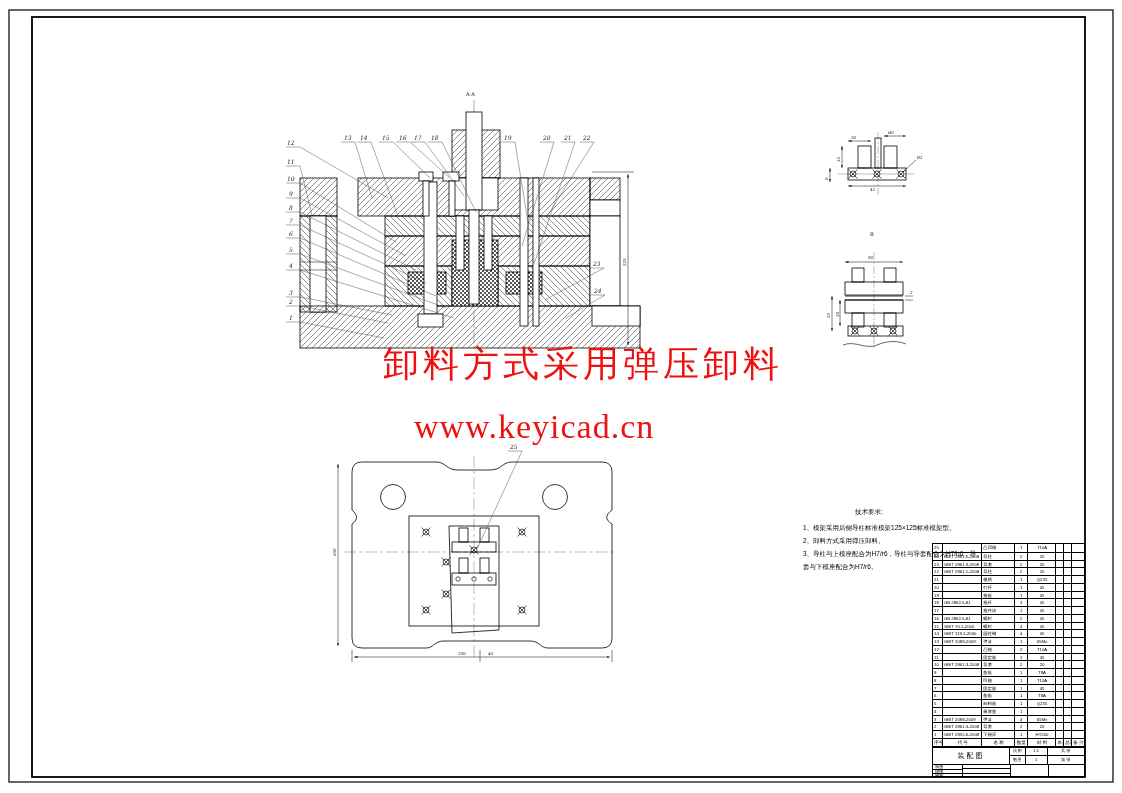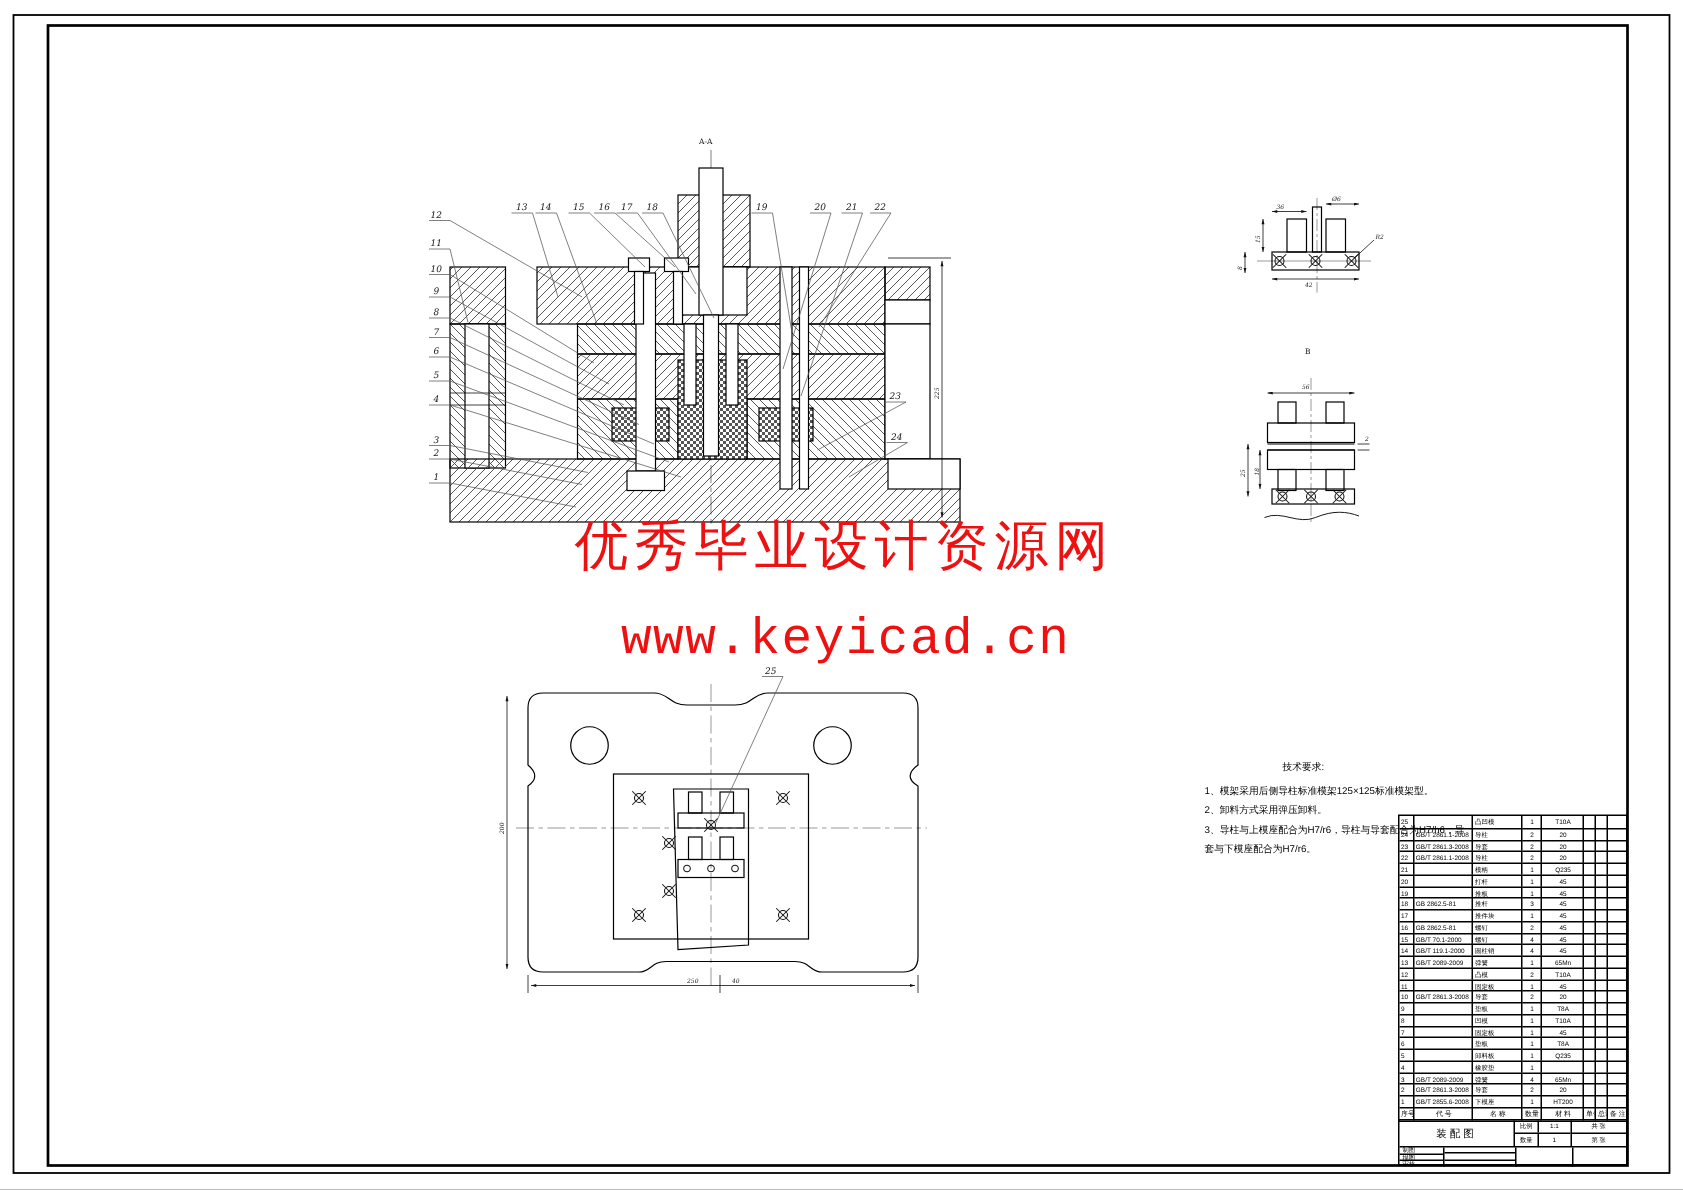--- a/index.html
+++ b/index.html
@@ -6,21 +6,21 @@
   .page{position:relative;width:1122px;height:793px;background:#fff;overflow:hidden;
         font-family:"Liberation Sans",sans-serif;color:#000;}
   svg{position:absolute;left:0;top:0;}
   svg text{font-family:"DejaVu Serif",serif;fill:#1a1a1a;}
   .co{font-size:6px;font-style:italic;}
   .t4{font-size:4px;font-style:italic;}
   .t5{font-size:5px;}
   
   .wm1{position:absolute;left:383px;top:340px;font-family:"DejaVu Serif",serif;
        font-size:36px;letter-spacing:4px;white-space:nowrap;}
-  .wm2{position:absolute;left:414px;top:408px;font-family:Liberation Mono, monospace;
+  .wm2{position:absolute;left:414px;top:408px;font-family:Liberation Serif, serif;
        font-size:34px;letter-spacing:1px;white-space:nowrap;}
   
   .notes{position:absolute;left:799px;top:505px;width:178px;font-size:6.5px;line-height:13px;}
   .notes .nt{padding-left:56px;margin-bottom:3px;}
   .notes .ni{padding-left:4px;}
   
   .bom{position:absolute;left:932px;top:543px;width:153px;border:1px solid #000;
        box-sizing:border-box;font-size:4.3px;}
   .bom-row{display:flex;height:7.76px;line-height:7.4px;}
   .bc{box-sizing:border-box;border-right:.6px solid #000;border-top:.6px solid #000;
@@ -279,21 +279,21 @@
     <line x1="612" y1="650" x2="612" y2="662" stroke-width="0.5"></line>
     <line x1="480" y1="650" x2="480" y2="662" stroke-width="0.5"></line>
     <line x1="354" y1="657" x2="610" y2="657" stroke-width="0.5" marker-start="url(#as)" marker-end="url(#ae)"></line>
     <text class="t4" x="458" y="655" stroke="none">250</text>
     <text class="t4" x="488" y="655" stroke="none">40</text>
     <line x1="338" y1="464" x2="338" y2="646" stroke-width="0.5" marker-start="url(#as)" marker-end="url(#ae)"></line>
     <text class="t4" transform="translate(336,556) rotate(-90)" stroke="none">200</text>
   </g>
 </svg>
 
-<div class="wm1" style="color: rgb(238, 17, 17);">优秀毕业设计资源网</div>
+<div class="wm1" style="color: rgb(238, 17, 17);">卸料方式采用弹压卸料</div>
 <div class="wm2" style="color: rgb(238, 17, 17);">www.keyicad.cn</div>
 
 <div class="notes">
   <div class="nt">技术要求:</div>
   <div class="ni">1、模架采用后侧导柱标准模架125×125标准模架型。</div>
   <div class="ni">2、卸料方式采用弹压卸料。</div>
   <div class="ni">3、导柱与上模座配合为H7/r6，导柱与导套配合为H7/h6，导套与下模座配合为H7/r6。</div>
 </div>
 
 <div class="bom">

